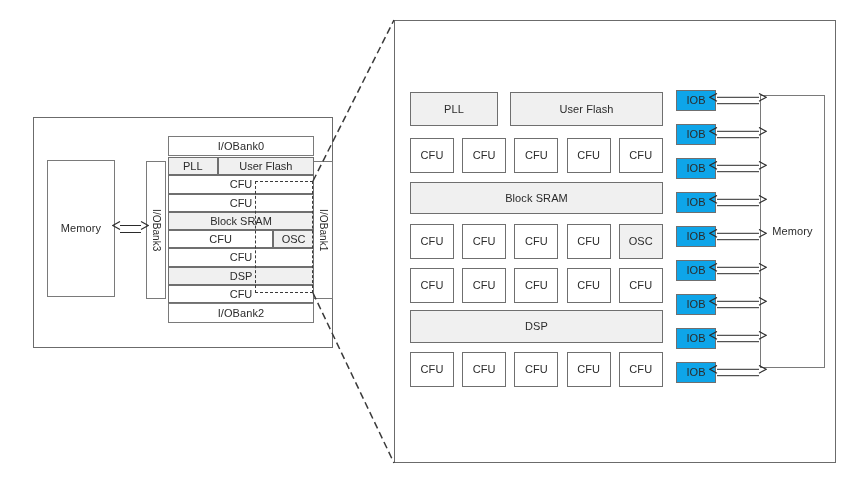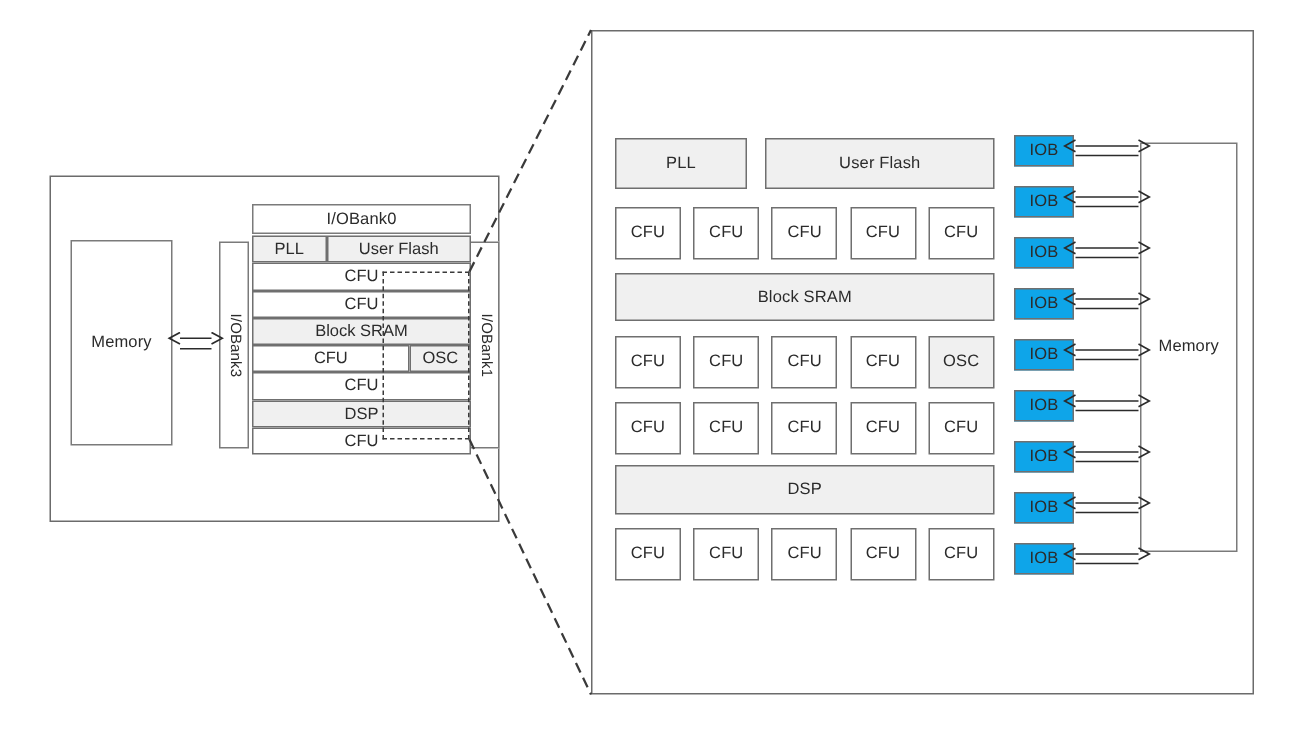--- a/index.html
+++ b/index.html
@@ -49,20 +49,23 @@
   </div>
 
   <div class="blk plain" style="left:313px;top:161px;width:20px;height:138px;">
     <span class="vlabel" style="font-size:10px;">I/OBank1</span>
   </div>
 
   <div class="blk plain" style="left:168px;top:136px;width:146px;height:20px;">
     <span>I/OBank0</span>
   </div>
 
+  <div class="blk plain" style="left:168px;top:303px;width:146px;height:20px;">
+    <span>I/OBank2</span>
+  </div>
 
   <div id="left-stack" style="position:absolute;left:168px;top:157px;width:146px;height:146px;">
       <div class="row shade" style="left: 0px; top: 0px; width: 49.64px; height: 18.25px;">
         <span>PLL</span>
       </div>
       <div class="row shade" style="left: 49.64px; top: 0px; width: 96.36px; height: 18.25px;">
         <span>User Flash</span>
       </div>
       <div class="row" style="left: 0px; top: 18.25px; width: 146px; height: 18.25px;">
         <span>CFU</span>

